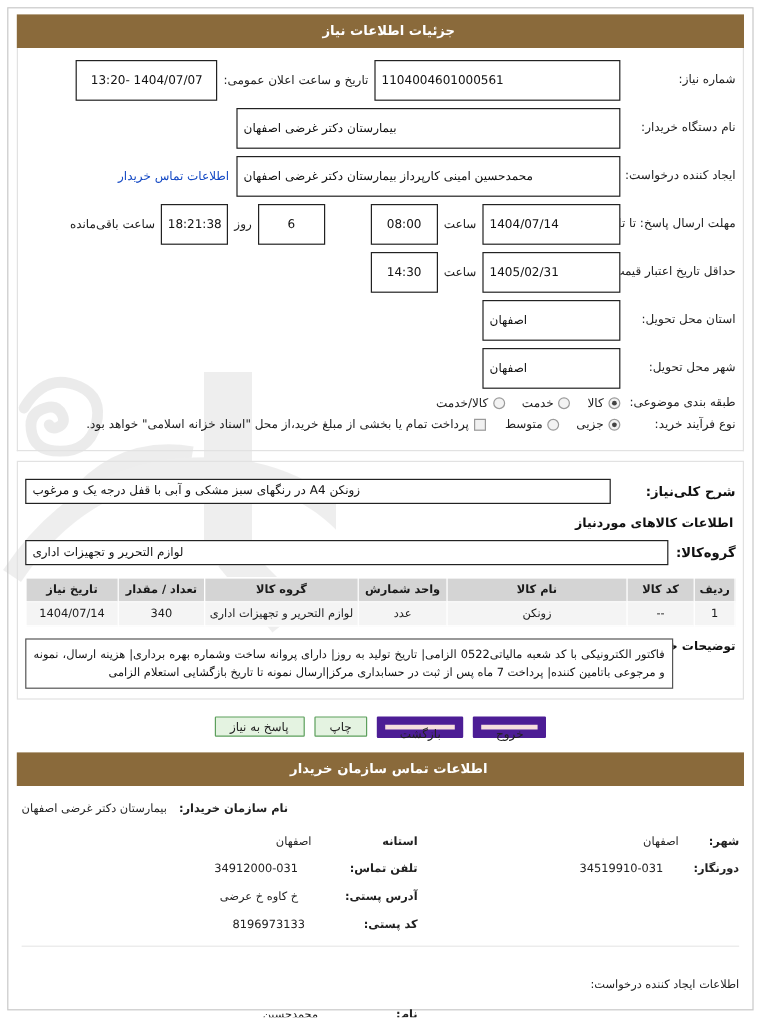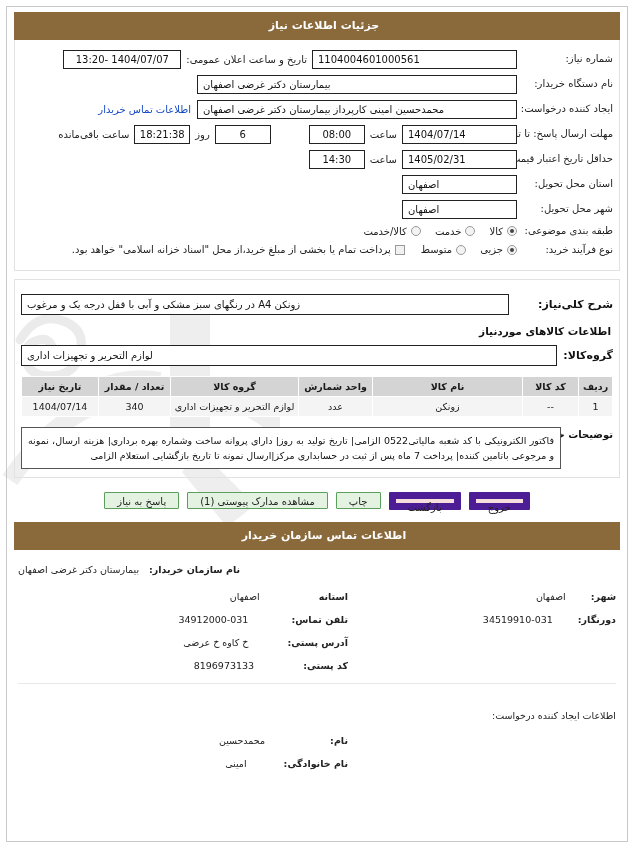--- a/index.html
+++ b/index.html
@@ -63,39 +63,39 @@
     color: #222;
     text-align: right;
     padding-left: 6px;
     white-space: nowrap;
     line-height: 1.25;
   }
   .lbl.w1 { width: 96px; flex: 0 0 96px; }
   .box {
     border: 1px solid #222;
     background: #fff;
-    height: 19px;
+    height: 34px;
     font-size: 10px;
     color: #111;
     display: flex;
     align-items: center;
     justify-content: flex-end;
     padding: 0 5px;
     overflow: hidden;
     white-space: nowrap;
   }
   .box.center { justify-content: center; }
   .mini-lbl { font-size: 10px; color: #222; padding: 0 5px; white-space: nowrap; }
   .link {
     color: #1449c4; font-size: 10px; text-decoration: none;
     white-space: nowrap; padding-right: 6px;
   }
 
   
-  .radio-grp { display: flex; align-items: center; gap: 4px; font-size: 10px; color:#222; }
+  .radio-grp { display: flex; align-items: flex-start; gap: 4px; font-size: 10px; color:#222; }
   .radio {
     width: 10px; height: 10px; border-radius: 50%;
     border: 1px solid #9a9a9a; background:#f3f3f3;
     display: inline-block; position: relative; flex: 0 0 10px;
   }
   .radio.on::after {
     content:""; position:absolute; left:2px; top:2px;
     width:4px; height:4px; border-radius:50%; background:#444;
   }
   .chk {
@@ -317,21 +317,20 @@
       <div class="notes">
         <div class="t">توضیحات خریدار:</div>
         <div class="body">فاکتور  الکترونیکی با کد  شعبه  مالیاتی0522 الزامی| تاریخ تولید به روز| دارای پروانه ساخت  وشماره بهره برداری| هزینه ارسال، نمونه و مرجوعی باتامین کننده| پرداخت 7 ماه پس از ثبت در  حسابداری مرکز|ارسال  نمونه تا تاریخ  بازگشایی  استعلام الزامی</div>
       </div>
     </div>
 
     <div class="btnbar">
       <button class="btn red">خروج</button>
       <button class="btn red">بازگشت</button>
       <button class="btn">چاپ</button>
-      <button class="btn">مشاهده مدارک پیوستی (1)</button>
       <button class="btn">پاسخ به نیاز</button>
     </div>
 
     <div class="section-header">اطلاعات تماس سازمان خریدار</div>
 
     <div class="contact">
 
       <div class="crow" style="margin-bottom:16px">
         <div class="colA" style="width:auto;flex:0 0 auto;margin-right:auto;"></div>
         <div class="cpair">

